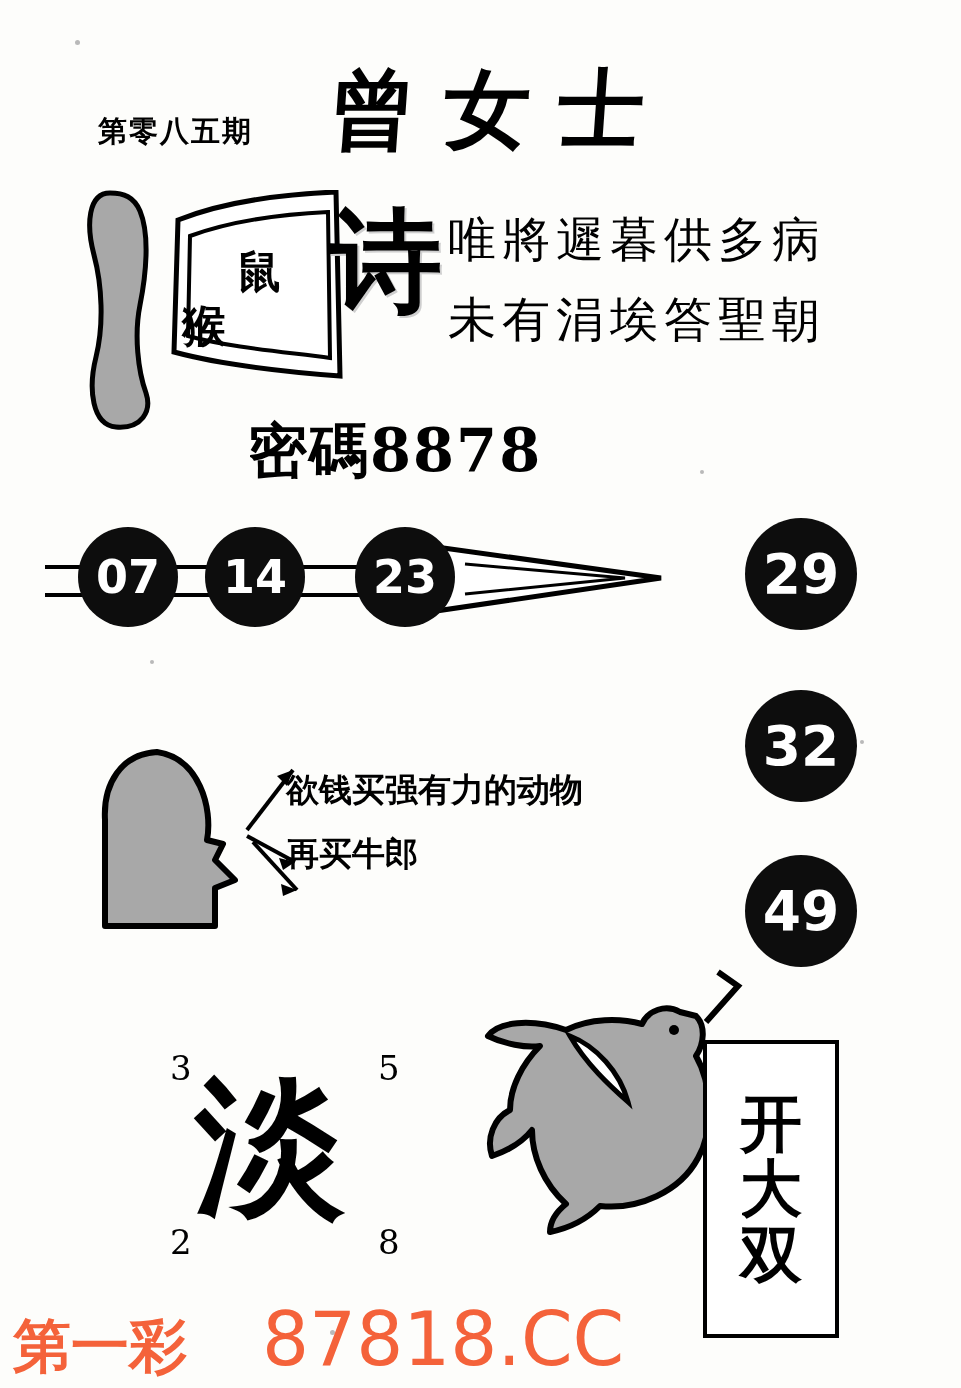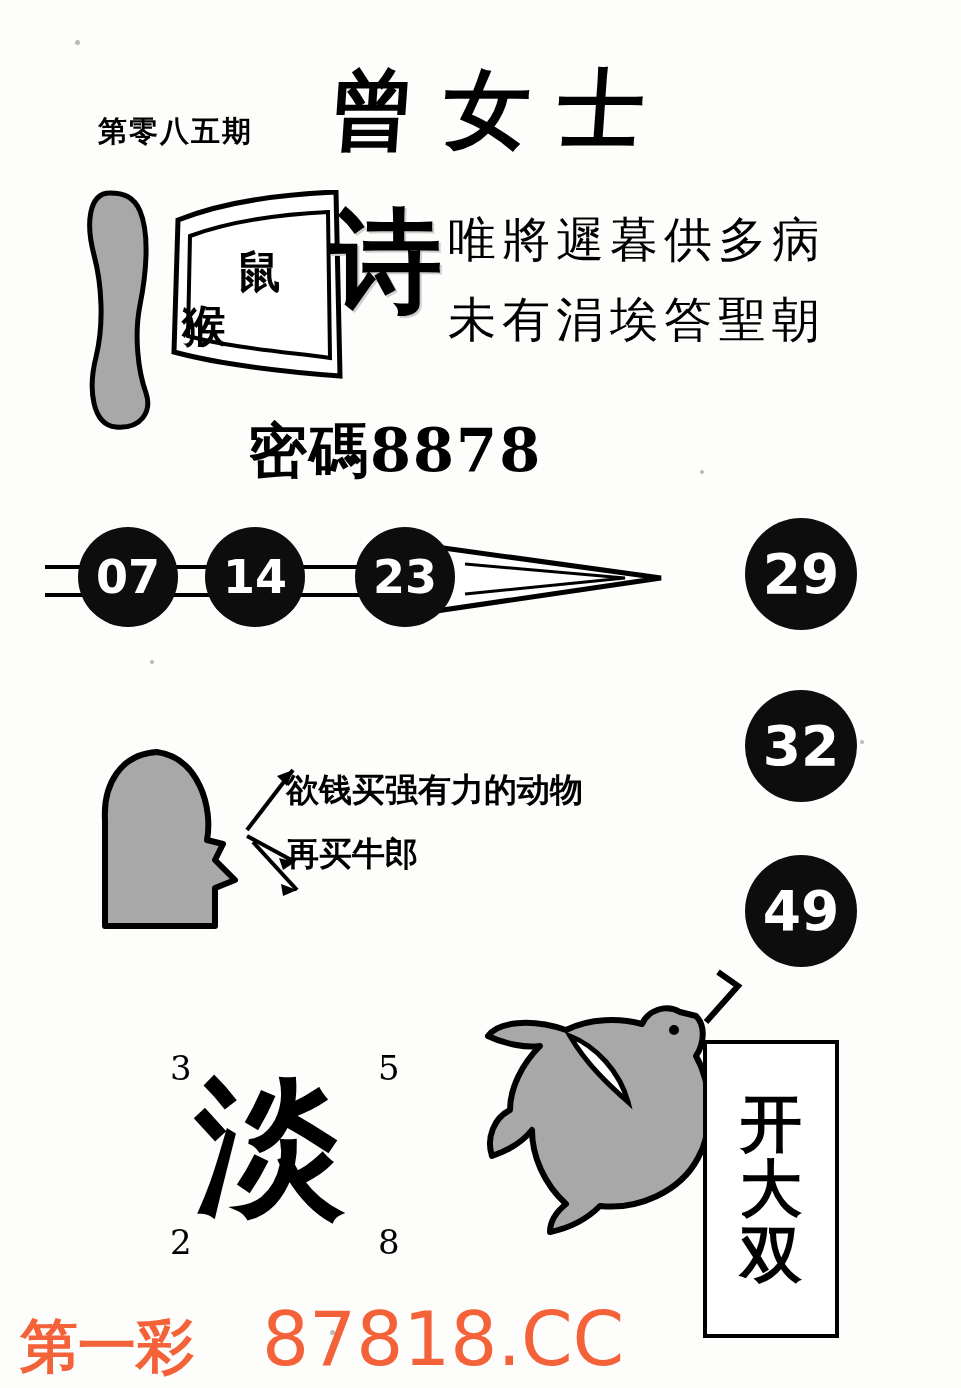--- a/index.html
+++ b/index.html
@@ -219,21 +219,21 @@
     font-family: "DejaVu Serif", serif;
     font-size: 62px;
     font-weight: 700;
     color: #000;
     line-height: 1.05;
   }
 
   
   .footer-brand {
     position: absolute;
-    left: 20px;
+    left: 13px;
     top: 1308px;
     font-family: "DejaVu Serif", serif;
     font-size: 58px;
     font-weight: 700;
     color: #f4623a;
     white-space: nowrap;
   }
   .footer-site {
     position: absolute;
     left: 262px;

